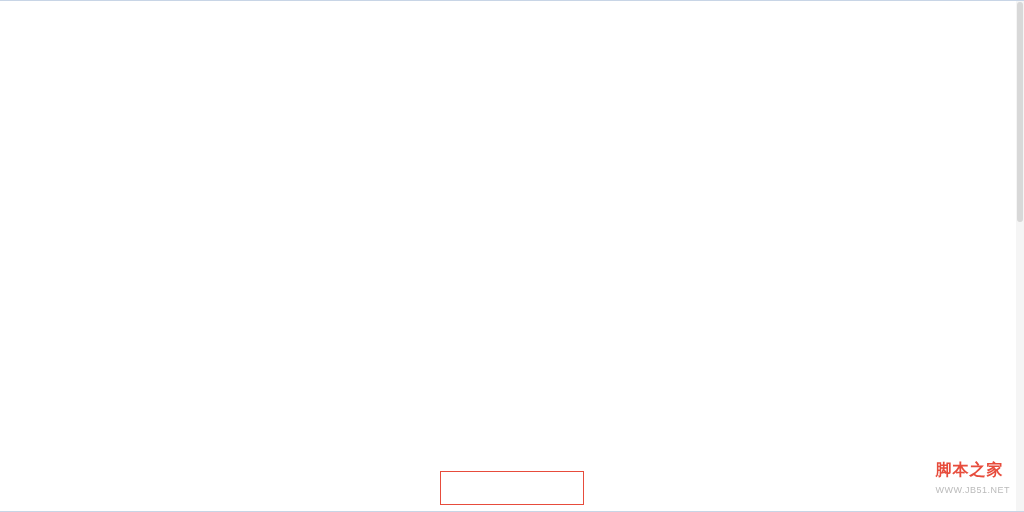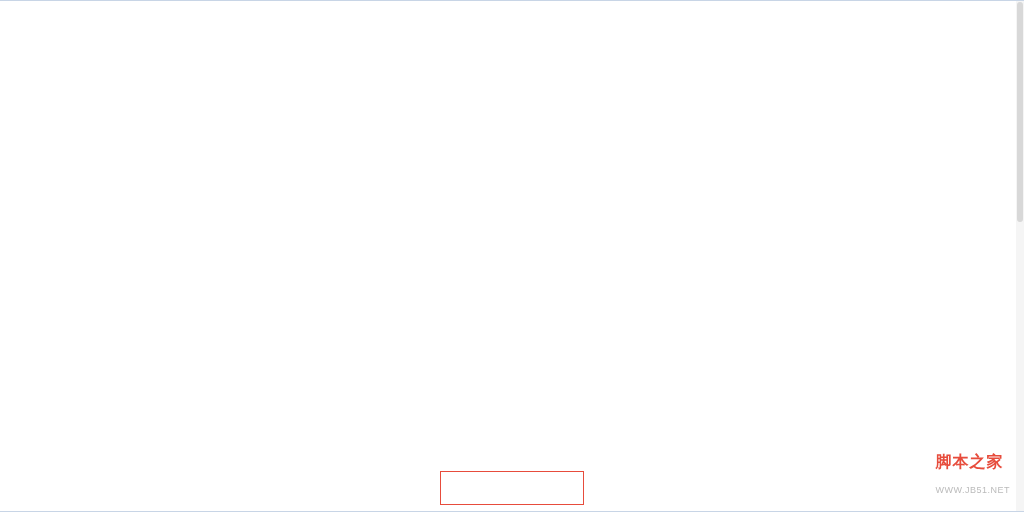--- a/index.html
+++ b/index.html
@@ -68,21 +68,21 @@
       font-size: 16px;
       font-weight: bold;
       letter-spacing: 1px;
       line-height: 1.1;
     }
     .watermark-url {
       color: #bbbbbb;
       font-size: 9px;
       letter-spacing: 0.5px;
       line-height: 1.1;
-      margin-top: 16px;
+      margin-top: 8px;
     }
   </style>
 </head>
 <body>
 
 <div class="border-top"></div>
 <div class="border-bottom"></div>
 
 <div class="scrollbar-track">
   <div class="scrollbar-thumb"></div>

